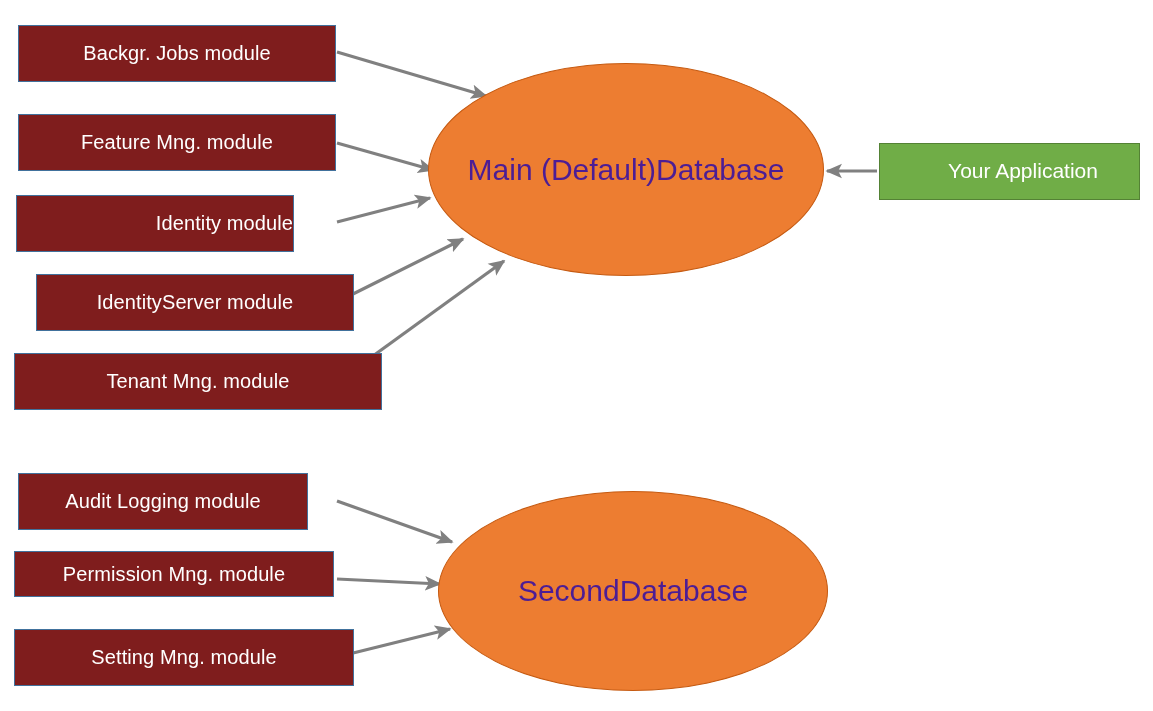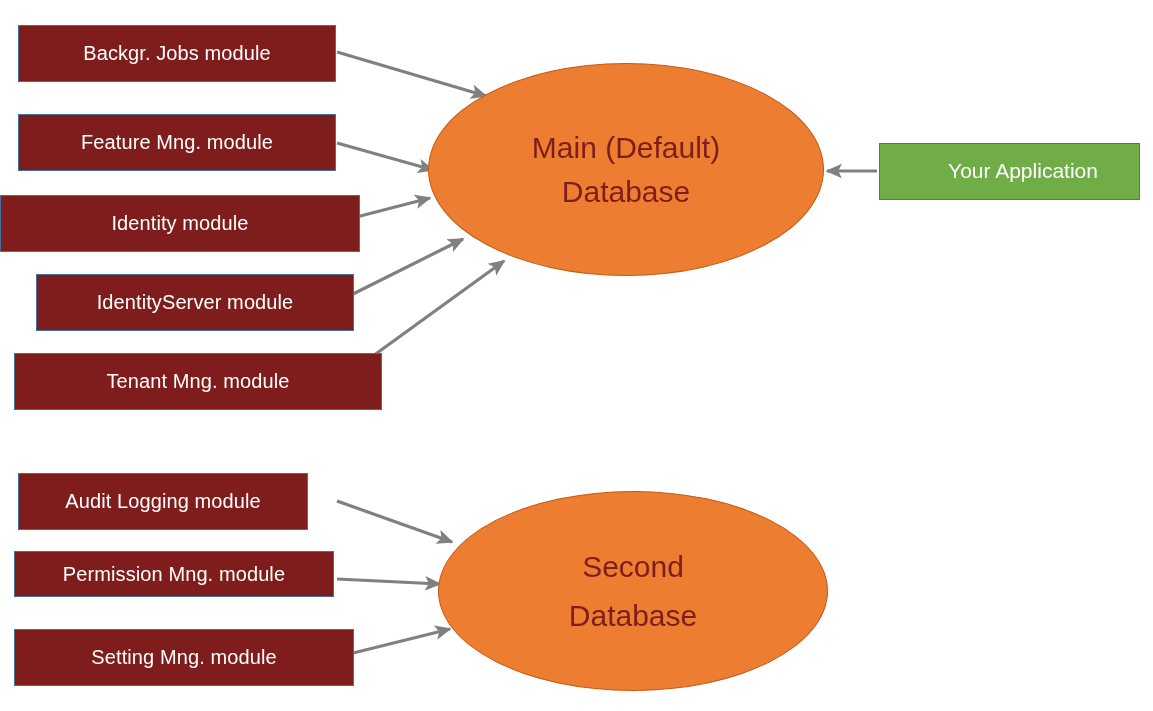--- a/index.html
+++ b/index.html
@@ -52,23 +52,23 @@
     line-height: 1.15;
     white-space: nowrap;
     padding-left: 27px;
   }
   .db-ellipse {
     position: absolute;
     box-sizing: border-box;
     background: #ED7D31;
     border: 1.5px solid #C55A11;
     border-radius: 50%;
-    color: #7f1d1d;
+    color: #4c1d95;
     display: flex;
-    flex-direction: column;
+    flex-direction: row;
     align-items: center;
     justify-content: center;
     text-align: center;
   }
   .db-line {
     display: block;
   }
   #db-main { font-size: 30px; line-height: 1.45; }
   #db-second { font-size: 30px; line-height: 1.65; }
 </style>
@@ -112,21 +112,21 @@
   </div>
 
   <div class="module-box" style="left:18px; top:25px; width:318px; height:57px;">
     <span>Backgr. Jobs module</span>
   </div>
 
   <div class="module-box" style="left:18px; top:114px; width:318px; height:57px;">
     <span>Feature Mng. module</span>
   </div>
 
-  <div class="module-box" style="left:0; top:195px; width:360px; height:57px;">
+  <div class="module-box" style="left:16px; top:195px; width:278px; height:57px;justify-content:flex-end;">
     <span>Identity module</span>
   </div>
 
   <div class="module-box" style="left:16px; top:274px; width:318px; height:57px;margin-left:20px;">
     <span>IdentityServer module</span>
   </div>
 
   <div class="module-box" style="left:14px; top:353px; width:368px; height:57px;text-align:right;">
     <span>Tenant Mng. module</span>
   </div>

